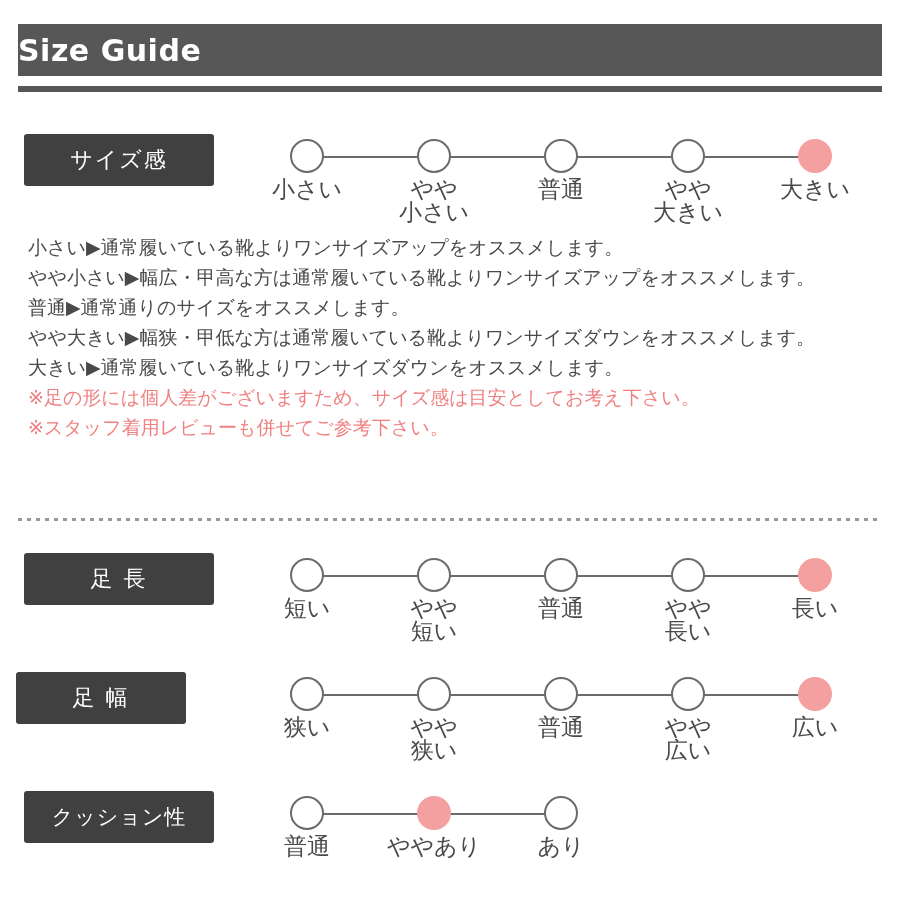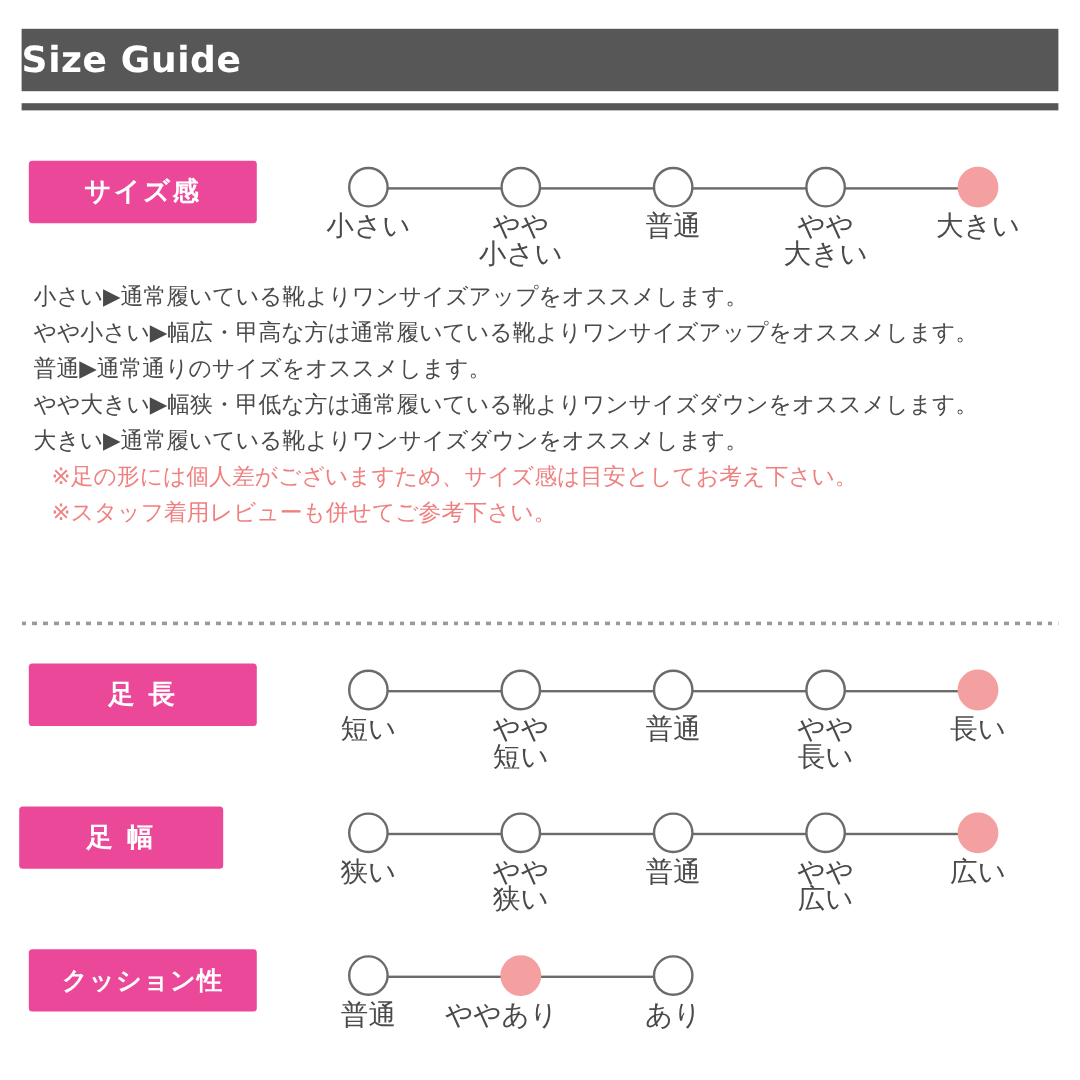--- a/index.html
+++ b/index.html
@@ -43,28 +43,28 @@
     position: absolute;
     left: 18px;
     top: 86px;
     width: 864px;
     height: 6px;
     background: #575757;
   }
 
   
   .pill {
-    background: #ec4899;
+    background: #404040;
     color: #ffffff;
     display: flex;
     align-items: center;
     justify-content: center;
     border-radius: 3px;
     font-size: 22px;
-    font-weight: bold;
+    font-weight: normal;
     letter-spacing: 2px;
     box-sizing: border-box;
   }
 
   
   .scale {
     position: absolute;
   }
   .scale-line {
     position: absolute;
@@ -106,21 +106,20 @@
     width: 840px;
   }
   .guide-line {
     font-size: 19px;
     line-height: 30px;
     color: #4a4a4a;
     white-space: nowrap;
   }
   .guide-line.note {
     color: #f08080;
-    margin-left: 15px;
   }
 
   
   .divider {
     position: absolute;
     left: 18px;
     top: 518px;
     width: 864px;
     height: 3px;
     background-image: repeating-linear-gradient(to right,
@@ -208,17 +207,17 @@
 
   <div class="pill" style="position:absolute; left:24px; top:791px; width:190px; height:52px; font-size:21px; letter-spacing:1px;">
     <span>クッション性</span>
   </div>
   <div class="scale" style="left:290px; top:795px; width:560px; height:80px;">
     <div class="scale-line" style="left:18px; width:254px;"></div>
     <div class="dot" style="left:0px;"></div>
     <div class="dot active" style="left:127px;"></div>
     <div class="dot" style="left:254px;"></div>
     <div class="dot-label" style="left:17px;">普通</div>
-    <div class="dot-label" style="left:128px;text-align:center;">ややあり</div>
+    <div class="dot-label" style="left:144px;text-align:center;">ややあり</div>
     <div class="dot-label" style="left:271px;">あり</div>
   </div>
 
 </div>
 
 </body></html>

